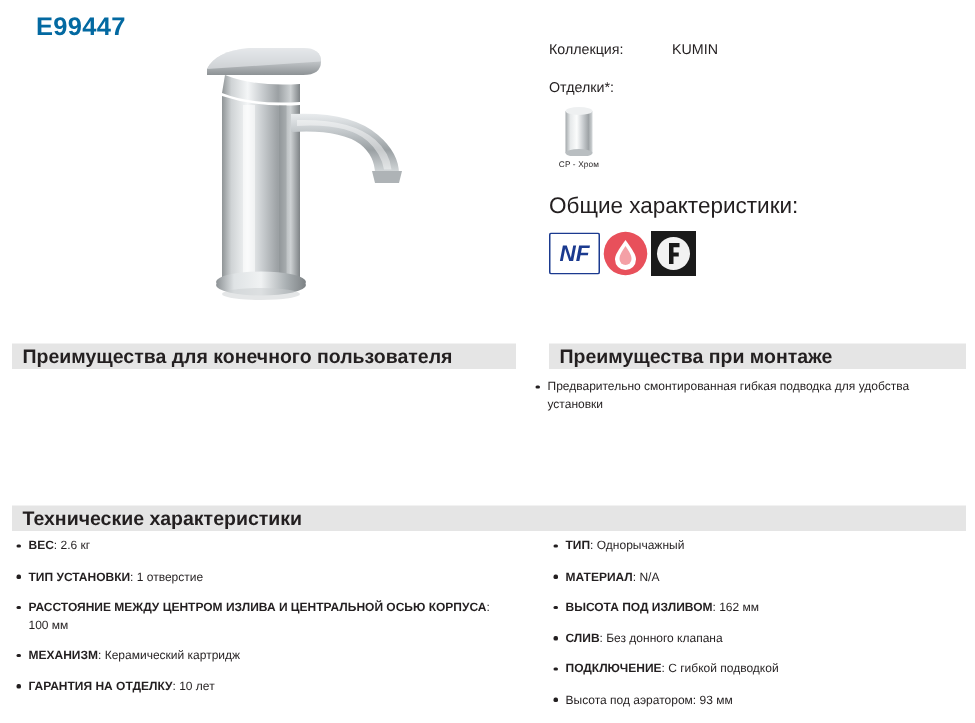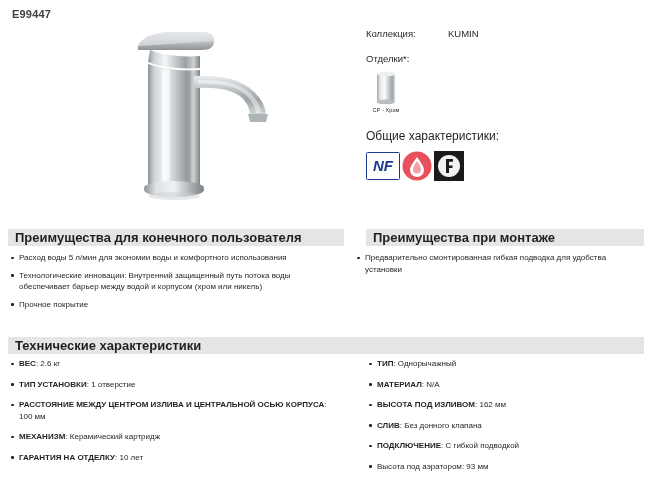--- a/index.html
+++ b/index.html
@@ -12,25 +12,25 @@
     font-size: 9px;
     color: #231f20;
     position: relative;
     overflow: hidden;
   }
   .page { position: relative; width: 650px; height: 482px; }
 
   
   .product-code {
     position: absolute;
-    left: 12px; top: 8px;
-    font-size: 11px;
+    left: 24px; top: 8px;
+    font-size: 17px;
     font-weight: bold;
     letter-spacing: 0.2px;
-    color: #404040;
+    color: #0369a1;
   }
 
   
   .faucet-area {
     position: absolute;
     left: 90px; top: 18px;
     width: 210px; height: 200px;
   }
   .faucet-svg { display: block; }
 
@@ -44,21 +44,21 @@
   .kv-label { font-size: 9.5px; color: #231f20; width: 82px; }
   .kv-value { font-size: 9.5px; color: #231f20; }
 
   .finishes-label { font-size: 9.5px; color: #231f20; margin-bottom: 6px; }
 
   .finish-item { width: 40px; text-align: center; }
   .finish-swatch-wrap { width: 26px; height: 34px; margin: 0 auto; }
   .finish-caption { font-size: 5.5px; color: #231f20; margin-top: 3px; letter-spacing: 0.1px; }
 
   .general-label {
-    font-size: 12px; color: #231f20;
+    font-size: 15px; color: #231f20;
     margin-top: 16px; margin-bottom: 8px;
   }
   .logos-row { display: flex; gap: 2px; align-items: center; }
 
   
   .band {
     position: absolute;
     background: #e5e5e5;
     height: 17px;
     display: flex;
@@ -216,25 +216,20 @@
         <svg width="30" height="30" viewBox="0 0 30 30">
           <rect x="0" y="0" width="30" height="30" fill="#1a1a1a"></rect>
           <circle cx="15" cy="15" r="11" fill="#f2f2f2"></circle>
           <path d="M19 8 h-7 v14 h3 v-5 h3.5 v-2.6 H15 v-3.6 h4 z" fill="#1a1a1a"></path>
         </svg>
       </div>
     </div>
   </div>
 
   <div class="band" style="left:8px; top:229px; width:336px;">Преимущества для конечного пользователя</div>
-  <div class="bullets" style="left:10px; top:252px; width:332px;">
-    <div class="bullet">Расход воды 5 л/мин для экономии воды и комфортного использования</div>
-    <div class="bullet">Технологические инновации: Внутренний защищенный путь потока воды обеспечивает барьер между водой и корпусом (хром или никель)</div>
-    <div class="bullet">Прочное покрытие</div>
-  </div>
 
   <div class="band" style="left:366px; top:229px; width:278px;">Преимущества при монтаже</div>
   <div class="bullets" style="left:356px; top:252px; width:276px;">
     <div class="bullet">Предварительно смонтированная гибкая подводка для удобства установки</div>
   </div>
 
   <div class="band" style="left:8px; top:337px; width:636px;">Технические характеристики</div>
 
   <div class="spec-col" style="left:10px; top:358px; width:330px;">
     <div class="spec-item">

